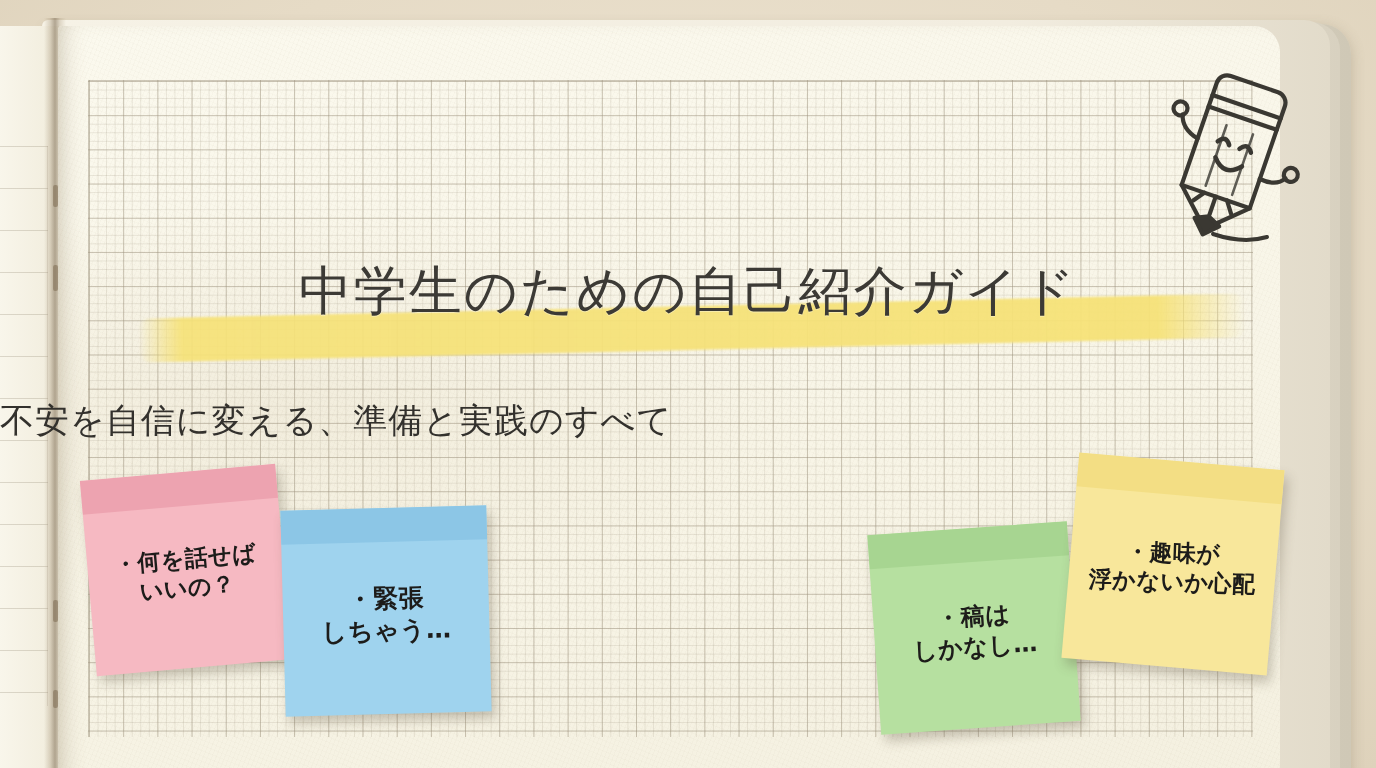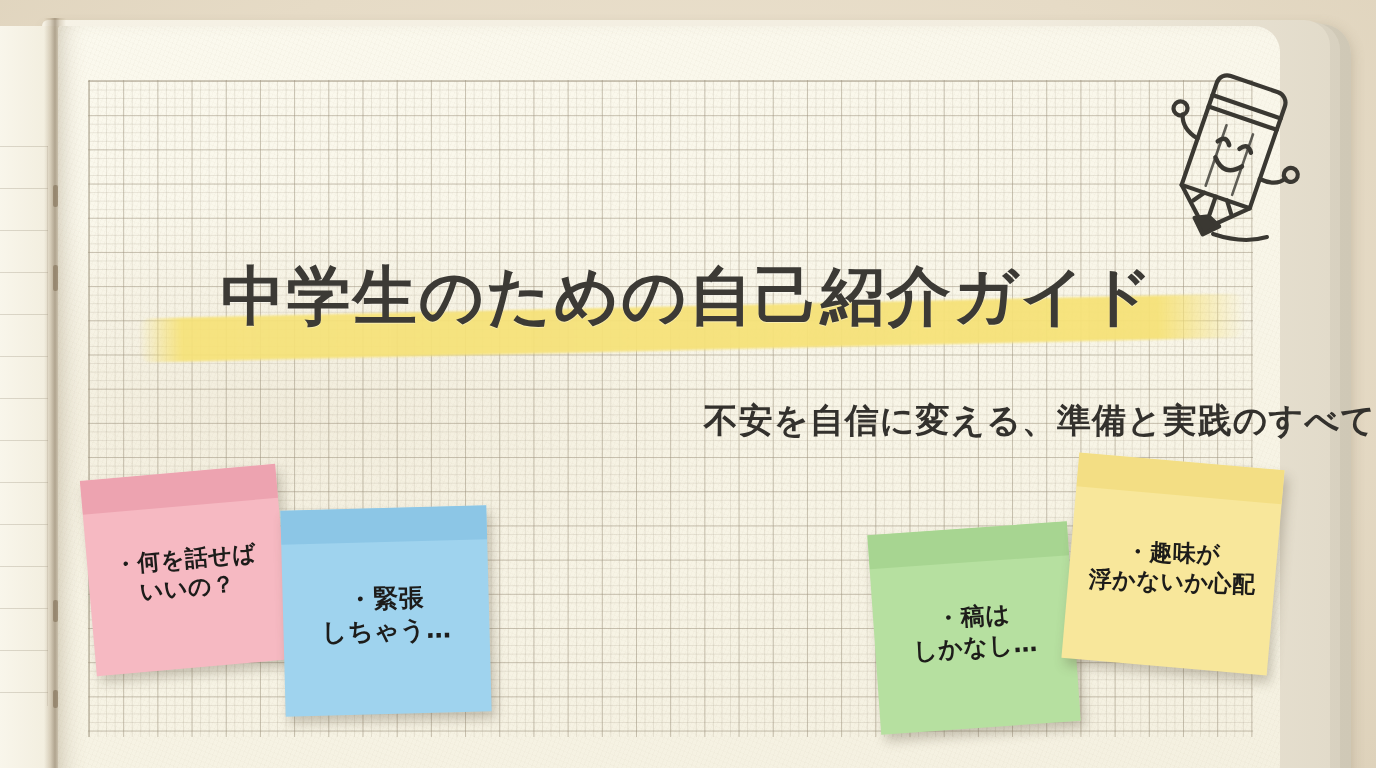--- a/index.html
+++ b/index.html
@@ -182,35 +182,35 @@
        rgba(246,226,120,0.0) 100%);
     border-radius: 12px;
     transform: rotate(-1.3deg);
     filter: blur(1.2px);
   }
   .title {
     position: absolute;
     left: 0; right: 0;
     top: 0;
     text-align: center;
-    font-size: 64px;
-    font-weight: 700;
+    font-size: 53px;
+    font-weight: 400;
     letter-spacing: 2px;
     color: #3C3A35;
     line-height: 1.08;
     text-shadow: 0 1px 0 rgba(255,255,255,0.35);
   }
 
   .subtitle {
     position: absolute;
     left: 0; right: 0;
     top: 398px;
-    text-align: right;
+    text-align: left;
     font-size: 34px;
-    font-weight: 700;
+    font-weight: 400;
     letter-spacing: 1px;
     color: #33312D;
   }
 
   
   .note {
     position: absolute;
     width: 196px;
     height: 196px;
     box-shadow: 4px 7px 12px rgba(90,78,58,0.30);

